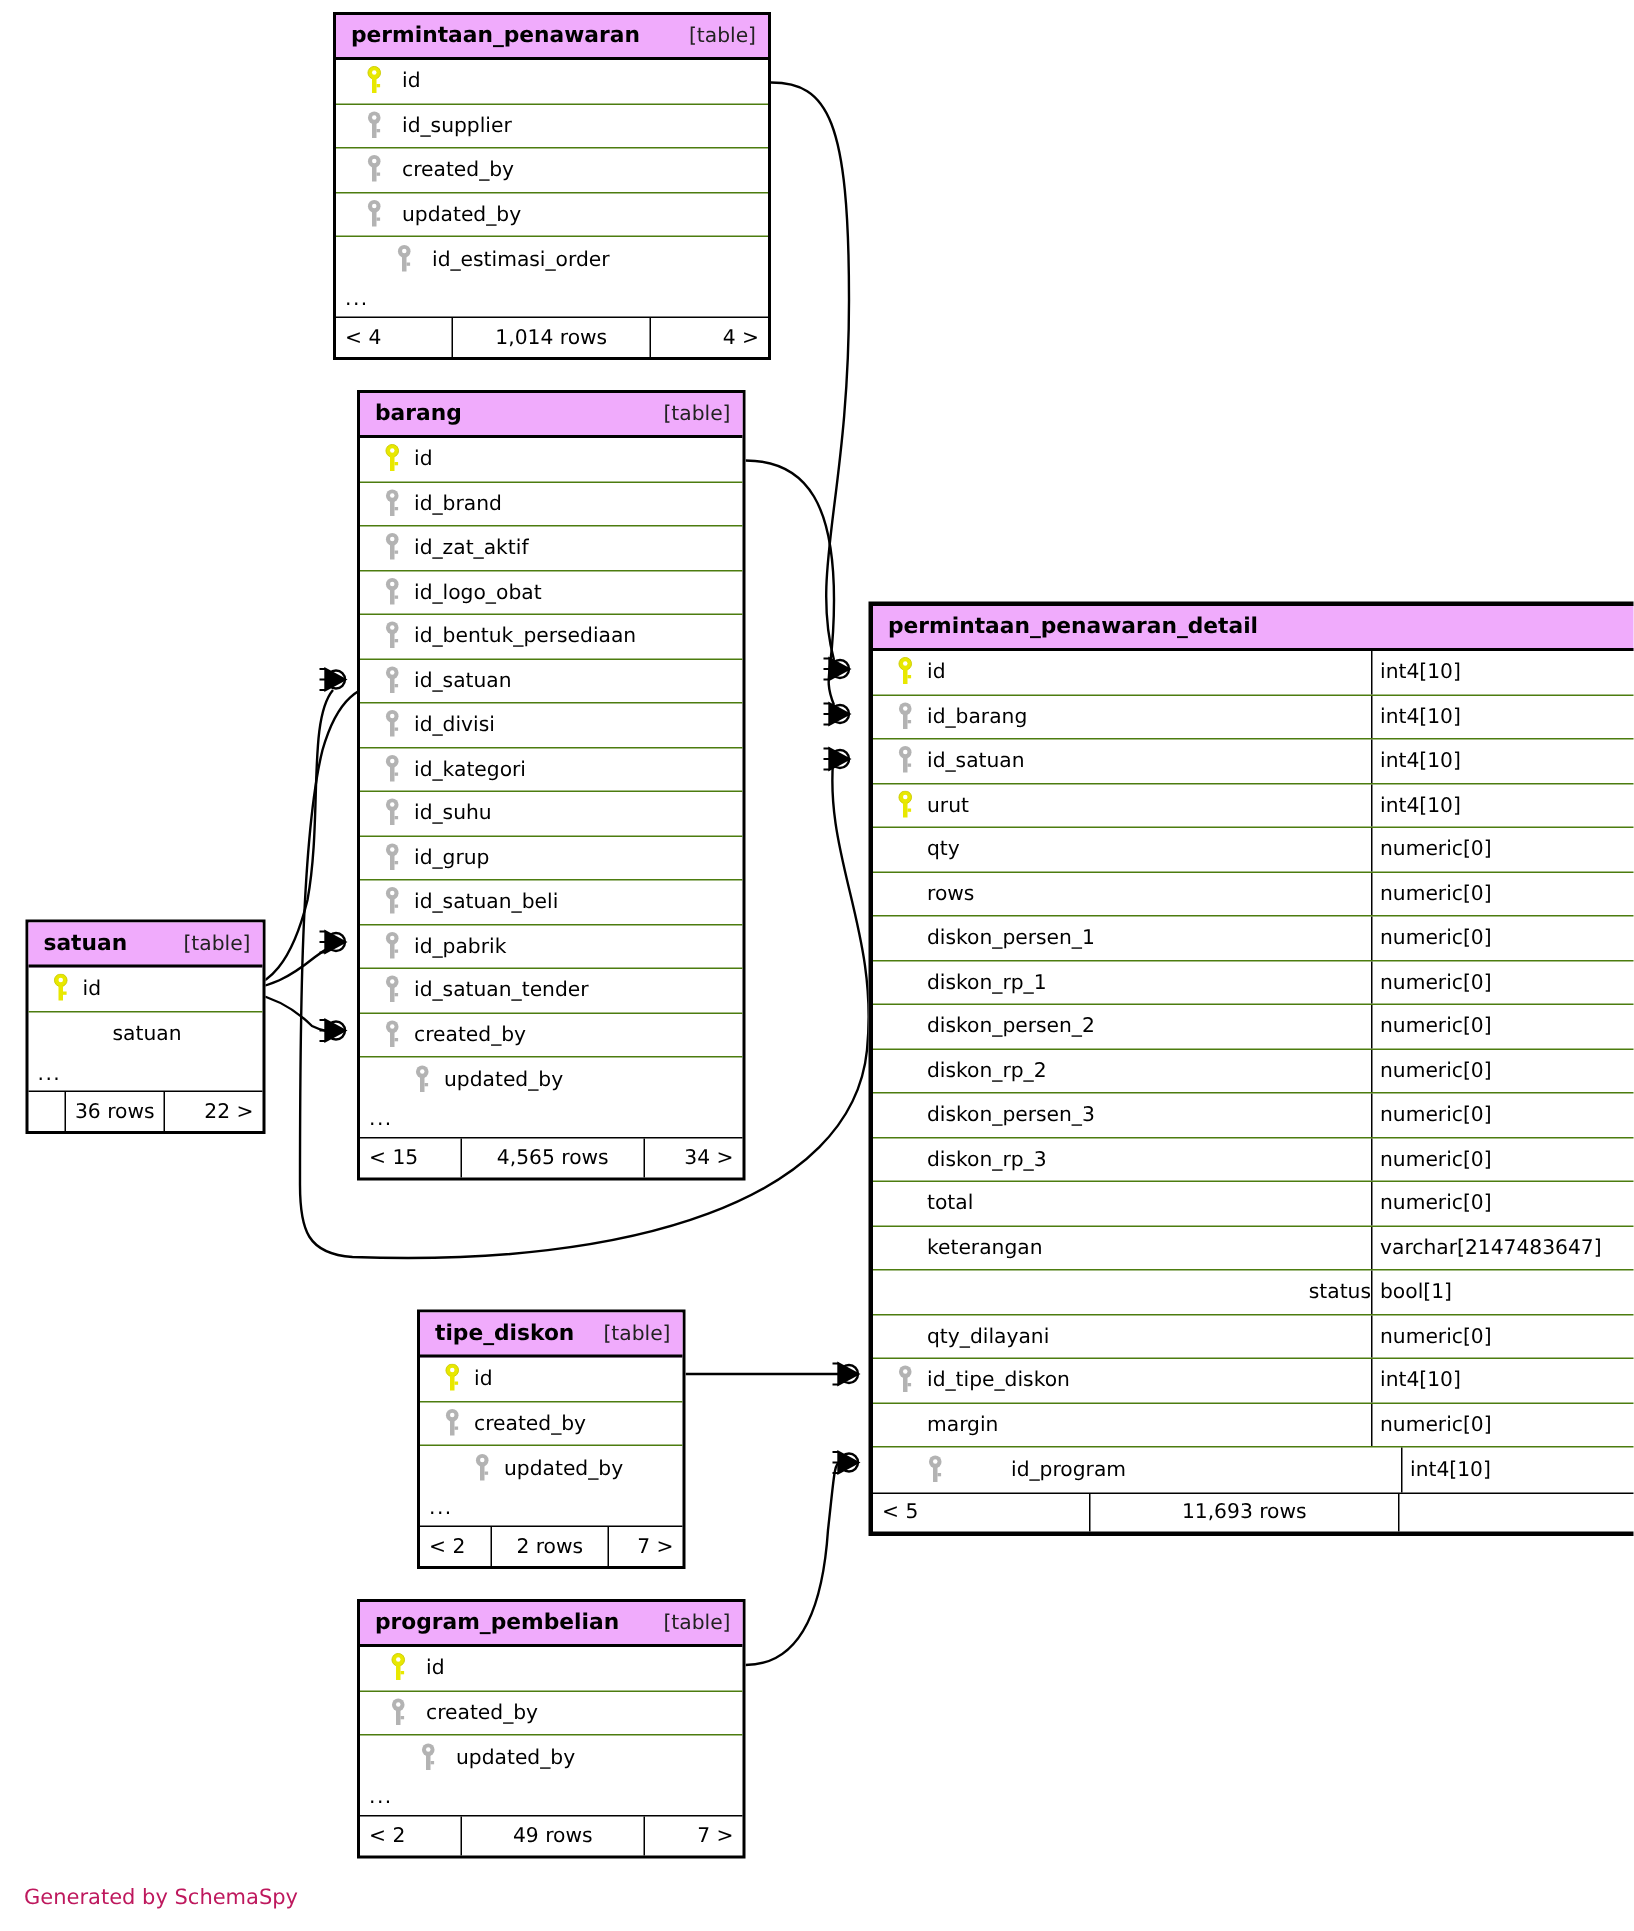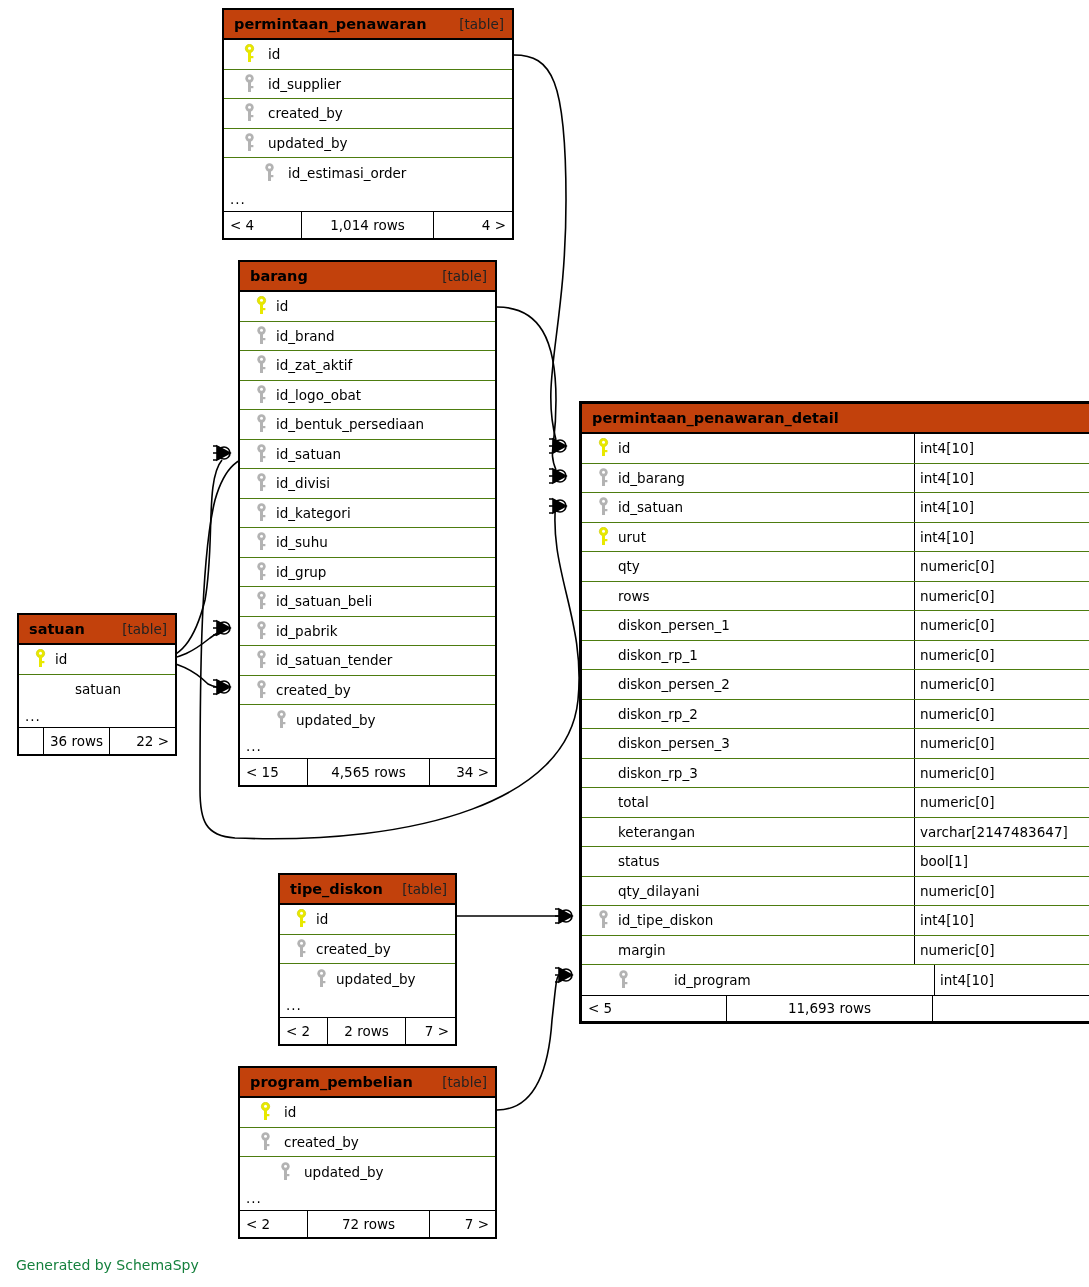--- a/index.html
+++ b/index.html
@@ -14,21 +14,21 @@
   .table-box{
     position:absolute;
     border:2px solid #000000;
     background:#ffffff;
     box-sizing:border-box;
     z-index:5;
   }
   .table-box.thick{border-width:3px;}
 
   .tbl-header{
-    background:#c2410c;
+    background:#f0abfc;
     border-bottom:2px solid #000000;
     height:30px;
     display:flex;align-items:center;justify-content:space-between;
     padding:0 8px 0 10px;
     box-sizing:border-box;
     text-align:center;
   }
   .tbl-name{font-weight:bold;font-size:14.5px;letter-spacing:0px;}
   .tbl-kind{font-size:13.5px;color:#222;}
 
@@ -72,21 +72,21 @@
     border-top:1px solid #000000;
     font-size:13.5px;box-sizing:border-box;
   }
   .footer-row.notop{border-top:none;}
   .fcell{display:flex;align-items:center;box-sizing:border-box;}
   .fleft{justify-content:flex-start;padding-left:6px;border-right:1px solid #000;}
   .fmid{justify-content:center;border-right:1px solid #000;}
   .fright{justify-content:flex-end;padding-right:6px;}
 
   .credit{
-    position:absolute;font-size:14px;color:#15803d;
+    position:absolute;font-size:14px;color:#be185d;
     font-family:"DejaVu Sans","Liberation Sans",sans-serif;
   }
 </style>
 </head>
 <body>
 
 <div id="canvas">
 
   <svg class="edges" viewBox="0 0 1089 1287" xmlns="http://www.w3.org/2000/svg">
     <defs>
@@ -579,21 +579,21 @@
                 <rect x="7" y="12" width="2.4" height="2.2" fill="#b3b3b3"></rect>
               </svg>
             </span>
             <span class="lbl">updated_by</span>
           </span>
       </div>
     </div>
     <div class="ellipsis-row">...</div>
     <div class="footer-row notop">
       <div class="fcell fleft" style="width:68px">&lt; 2</div>
-      <div class="fcell fmid" style="width:122px">72 rows</div>
+      <div class="fcell fmid" style="width:122px">49 rows</div>
       <div class="fcell fright" style="flex:1">7 &gt;</div>
     </div>
   </div>
 
   <div class="table-box thick" id="tbl-detail" style="left:579px;top:401px;width:583px;">
     <div class="tbl-header">
       <span class="tbl-name">permintaan_penawaran_detail</span>
       <span class="tbl-kind">[table]</span>
     </div>
     <div id="detail-cols">
@@ -717,21 +717,21 @@
           <span class="col-type" style="flex:1">numeric[0]</span>
         </div>
         <div class="tbl-row">
           <span class="col-name" style="width:324px;flex:0 0 324px;">
             <span class="keyslot"></span>
             <span class="lbl">keterangan</span>
           </span>
           <span class="col-type" style="flex:1">varchar[2147483647]</span>
         </div>
         <div class="tbl-row">
-          <span class="col-name" style="width:324px;flex:0 0 324px;">
+          <span class="col-name" style="width:324px;flex:0 0 324px;justify-content:flex-end;">
             <span class="keyslot"></span>
             <span class="lbl">status</span>
           </span>
           <span class="col-type" style="flex:1">bool[1]</span>
         </div>
         <div class="tbl-row">
           <span class="col-name" style="width:324px;flex:0 0 324px;">
             <span class="keyslot"></span>
             <span class="lbl">qty_dilayani</span>
           </span>

